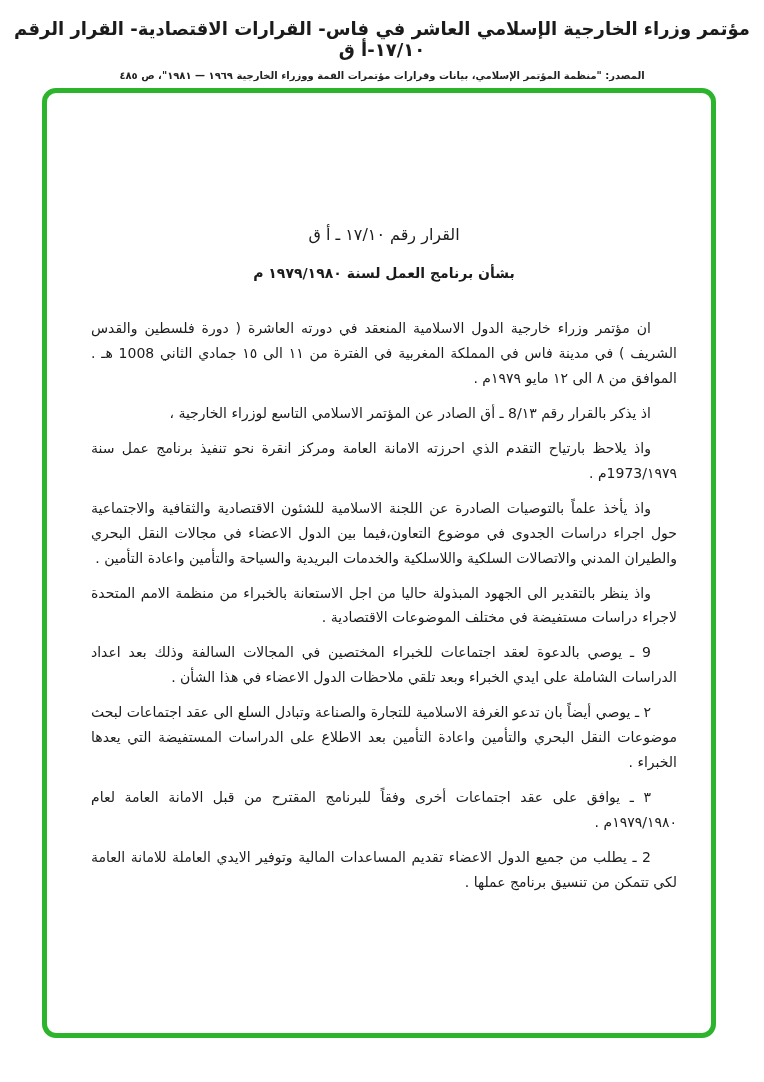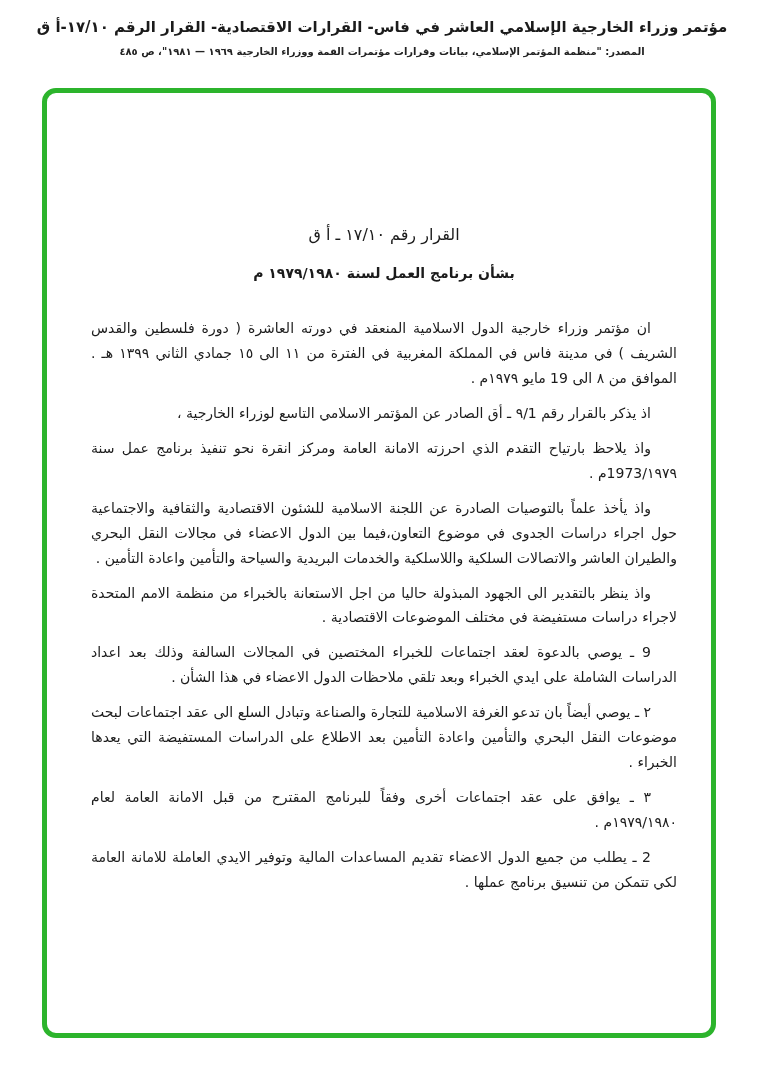--- a/index.html
+++ b/index.html
@@ -16,21 +16,21 @@
     overflow: hidden;
     font-family: "DejaVu Sans", sans-serif;
     color: #1b1b1b;
   }
   .doc-header {
     direction: rtl;
     text-align: center;
     padding-top: 18px;
   }
   .doc-header .h1 {
-    font-size: 15px;
+    font-size: 18px;
     font-weight: bold;
     letter-spacing: 0.2px;
   }
   .doc-header .h2 {
     font-size: 10px;
     font-weight: bold;
     margin-top: 10px;
     color: #222222;
   }
   .frame {
@@ -78,27 +78,27 @@
     <div class="h2">المصدر: "منظمة المؤتمر الإسلامي، بيانات وقرارات مؤتمرات القمة ووزراء الخارجية ١٩٦٩ — ١٩٨١"، ص ٤٨٥</div>
   </header>
 
   <div class="frame" style="border-color: rgb(44, 180, 44);">
     <div class="content">
 
       <div class="title1">القرار رقم ١٧/١٠ ـ أ ق</div>
 
       <div class="title2">بشأن برنامج العمل لسنة ١٩٧٩/١٩٨٠ م</div>
 
-      <p>ان مؤتمر وزراء خارجية الدول الاسلامية المنعقد في دورته العاشرة ( دورة فلسطين والقدس الشريف ) في مدينة فاس في المملكة المغربية في الفترة من ١١ الى ١٥ جمادي الثاني ١٣٩٩ هـ . الموافق من ٨ الى 19 مايو ١٩٧٩م .</p>
+      <p>ان مؤتمر وزراء خارجية الدول الاسلامية المنعقد في دورته العاشرة ( دورة فلسطين والقدس الشريف ) في مدينة فاس في المملكة المغربية في الفترة من ١١ الى ١٥ جمادي الثاني 1008 هـ . الموافق من ٨ الى ١٢ مايو ١٩٧٩م .</p>
 
-      <p>اذ يذكر بالقرار رقم ٩/1 ـ أق الصادر عن المؤتمر الاسلامي التاسع لوزراء الخارجية ،</p>
+      <p>اذ يذكر بالقرار رقم 8/١٣ ـ أق الصادر عن المؤتمر الاسلامي التاسع لوزراء الخارجية ،</p>
 
       <p>واذ يلاحظ بارتياح التقدم الذي احرزته الامانة العامة ومركز انقرة نحو تنفيذ برنامج عمل سنة 1973/١٩٧٩م .</p>
 
-      <p>واذ يأخذ علماً بالتوصيات الصادرة عن اللجنة الاسلامية للشئون الاقتصادية والثقافية والاجتماعية حول اجراء دراسات الجدوى في موضوع التعاون،فيما بين الدول الاعضاء في مجالات النقل البحري والطيران العاشر والاتصالات السلكية واللاسلكية والخدمات البريدية والسياحة والتأمين واعادة التأمين .</p>
+      <p>واذ يأخذ علماً بالتوصيات الصادرة عن اللجنة الاسلامية للشئون الاقتصادية والثقافية والاجتماعية حول اجراء دراسات الجدوى في موضوع التعاون،فيما بين الدول الاعضاء في مجالات النقل البحري والطيران المدني والاتصالات السلكية واللاسلكية والخدمات البريدية والسياحة والتأمين واعادة التأمين .</p>
 
       <p>واذ ينظر بالتقدير الى الجهود المبذولة حاليا من اجل الاستعانة بالخبراء من منظمة الامم المتحدة لاجراء دراسات مستفيضة في مختلف الموضوعات الاقتصادية .</p>
 
       <p>9 ـ يوصي بالدعوة لعقد اجتماعات للخبراء المختصين في المجالات السالفة وذلك بعد اعداد الدراسات الشاملة على ايدي الخبراء وبعد تلقي ملاحظات الدول الاعضاء في هذا الشأن .</p>
 
       <p>٢ ـ يوصي أيضاً بان تدعو الغرفة الاسلامية للتجارة والصناعة وتبادل السلع الى عقد اجتماعات لبحث موضوعات النقل البحري والتأمين واعادة التأمين بعد الاطلاع على الدراسات المستفيضة التي يعدها الخبراء .</p>
 
       <p>٣ ـ يوافق على عقد اجتماعات أخرى وفقاً للبرنامج المقترح من قبل الامانة العامة لعام ١٩٧٩/١٩٨٠م .</p>
 
       <p>2 ـ يطلب من جميع الدول الاعضاء تقديم المساعدات المالية وتوفير الايدي العاملة للامانة العامة لكي تتمكن من تنسيق برنامج عملها .</p>

